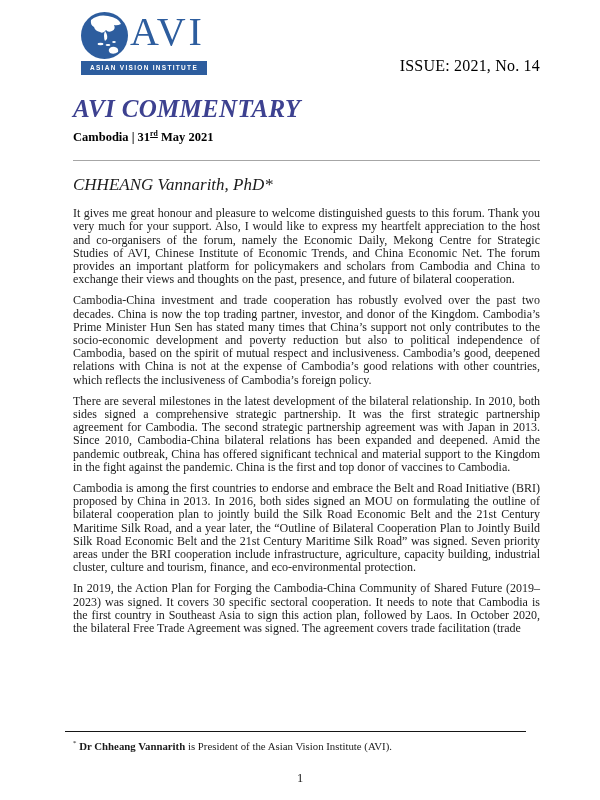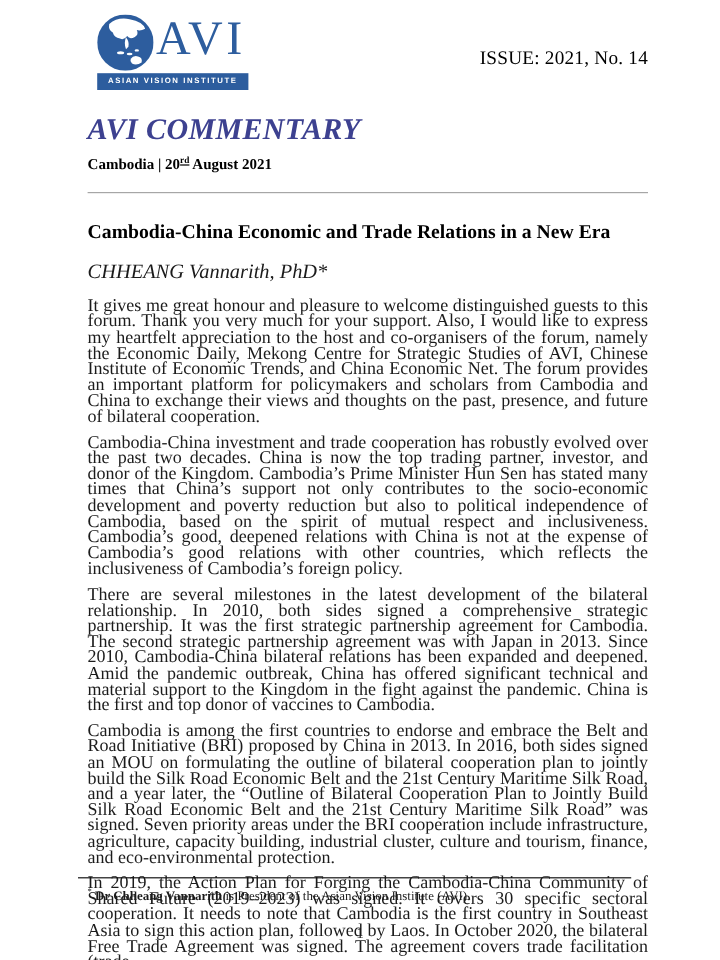--- a/index.html
+++ b/index.html
@@ -11,21 +11,21 @@
   html,body{background:#fff;}
   .page{
     position:relative;
     width:600px;height:800px;
     background:#fff;
     overflow:hidden;
     font-family:"Liberation Serif",serif;
     color:var(--text-black);
   }
   .content{padding:12px 60px 0 73px;}
-  .header-row{display:flex;justify-content:space-between;align-items:flex-start;}
+  .header-row{display:flex;justify-content:space-between;align-items:flex-end;}
   .logo{margin-left:8px;width:126px;}
   .logo-top{display:flex;align-items:flex-start;height:47px;}
   .logo-globe{flex:0 0 47px;}
   .logo-acronym{
     font-family:"Liberation Serif",serif;
     font-size:40px;line-height:44px;
     color:var(--logo-blue);
     letter-spacing:3px;
     margin-left:2px;margin-top:-2px;
   }
@@ -71,21 +71,21 @@
     white-space:nowrap;
     color:#000;
   }
   .article-author{
     margin-top:15px;
     font-size:17px;font-style:italic;
     line-height:17px;
   }
   .article-body{
     margin-top:14px;
-    font-size:15px;line-height:13.2px;
+    font-size:12px;line-height:13.2px;
     text-align:justify;
   }
   .article-body p{margin:0 0 8px 0;}
   .footnote-area{
     position:absolute;
     left:65px;right:74px;top:731px;
   }
   .footnote-rule{border-top:1.6px solid #161616;height:0;}
   .footnote{
     margin-top:5px;
@@ -122,25 +122,24 @@
           </span>
           <span class="logo-acronym">AVI</span>
         </div>
         <div class="logo-banner">ASIAN VISION INSTITUTE</div>
       </div>
       <div class="issue">ISSUE: 2021, No. 14</div>
     </div>
 
     <div class="series-title">AVI COMMENTARY</div>
 
-    <div class="dateline"><span>Cambodia | 20</span><sup>rd</sup><span> August 2021</span></div>
+    <div class="dateline"><span>Cambodia | 31</span><sup>rd</sup><span> May 2021</span></div>
 
     <hr class="top-divider">
 
-    <h1 class="article-title">Cambodia-China Economic and Trade Relations in a New Era</h1>
 
     <div class="article-author">CHHEANG Vannarith, PhD*</div>
 
     <div class="article-body">
       <p>It gives me great honour and pleasure to welcome distinguished guests to this forum. Thank you very much for your support. Also, I would like to express my heartfelt appreciation to the host and co-organisers of the forum, namely the Economic Daily, Mekong Centre for Strategic Studies of AVI, Chinese Institute of Economic Trends, and China Economic Net. The forum provides an important platform for policymakers and scholars from Cambodia and China to exchange their views and thoughts on the past, presence, and future of bilateral cooperation.</p>
       <p>Cambodia-China investment and trade cooperation has robustly evolved over the past two decades. China is now the top trading partner, investor, and donor of the Kingdom. Cambodia’s Prime Minister Hun Sen has stated many times that China’s support not only contributes to the socio-economic development and poverty reduction but also to political independence of Cambodia, based on the spirit of mutual respect and inclusiveness. Cambodia’s good, deepened relations with China is not at the expense of Cambodia’s good relations with other countries, which reflects the inclusiveness of Cambodia’s foreign policy.</p>
       <p>There are several milestones in the latest development of the bilateral relationship. In 2010, both sides signed a comprehensive strategic partnership. It was the first strategic partnership agreement for Cambodia. The second strategic partnership agreement was with Japan in 2013. Since 2010, Cambodia-China bilateral relations has been expanded and deepened. Amid the pandemic outbreak, China has offered significant technical and material support to the Kingdom in the fight against the pandemic. China is the first and top donor of vaccines to Cambodia.</p>
       <p>Cambodia is among the first countries to endorse and embrace the Belt and Road Initiative (BRI) proposed by China in 2013. In 2016, both sides signed an MOU on formulating the outline of bilateral cooperation plan to jointly build the Silk Road Economic Belt and the 21st Century Maritime Silk Road, and a year later, the “Outline of Bilateral Cooperation Plan to Jointly Build Silk Road Economic Belt and the 21st Century Maritime Silk Road” was signed. Seven priority areas under the BRI cooperation include infrastructure, agriculture, capacity building, industrial cluster, culture and tourism, finance, and eco-environmental protection.</p>
       <p>In 2019, the Action Plan for Forging the Cambodia-China Community of Shared Future (2019–2023) was signed. It covers 30 specific sectoral cooperation. It needs to note that Cambodia is the first country in Southeast Asia to sign this action plan, followed by Laos. In October 2020, the bilateral Free Trade Agreement was signed. The agreement covers trade facilitation (trade</p>
     </div>

